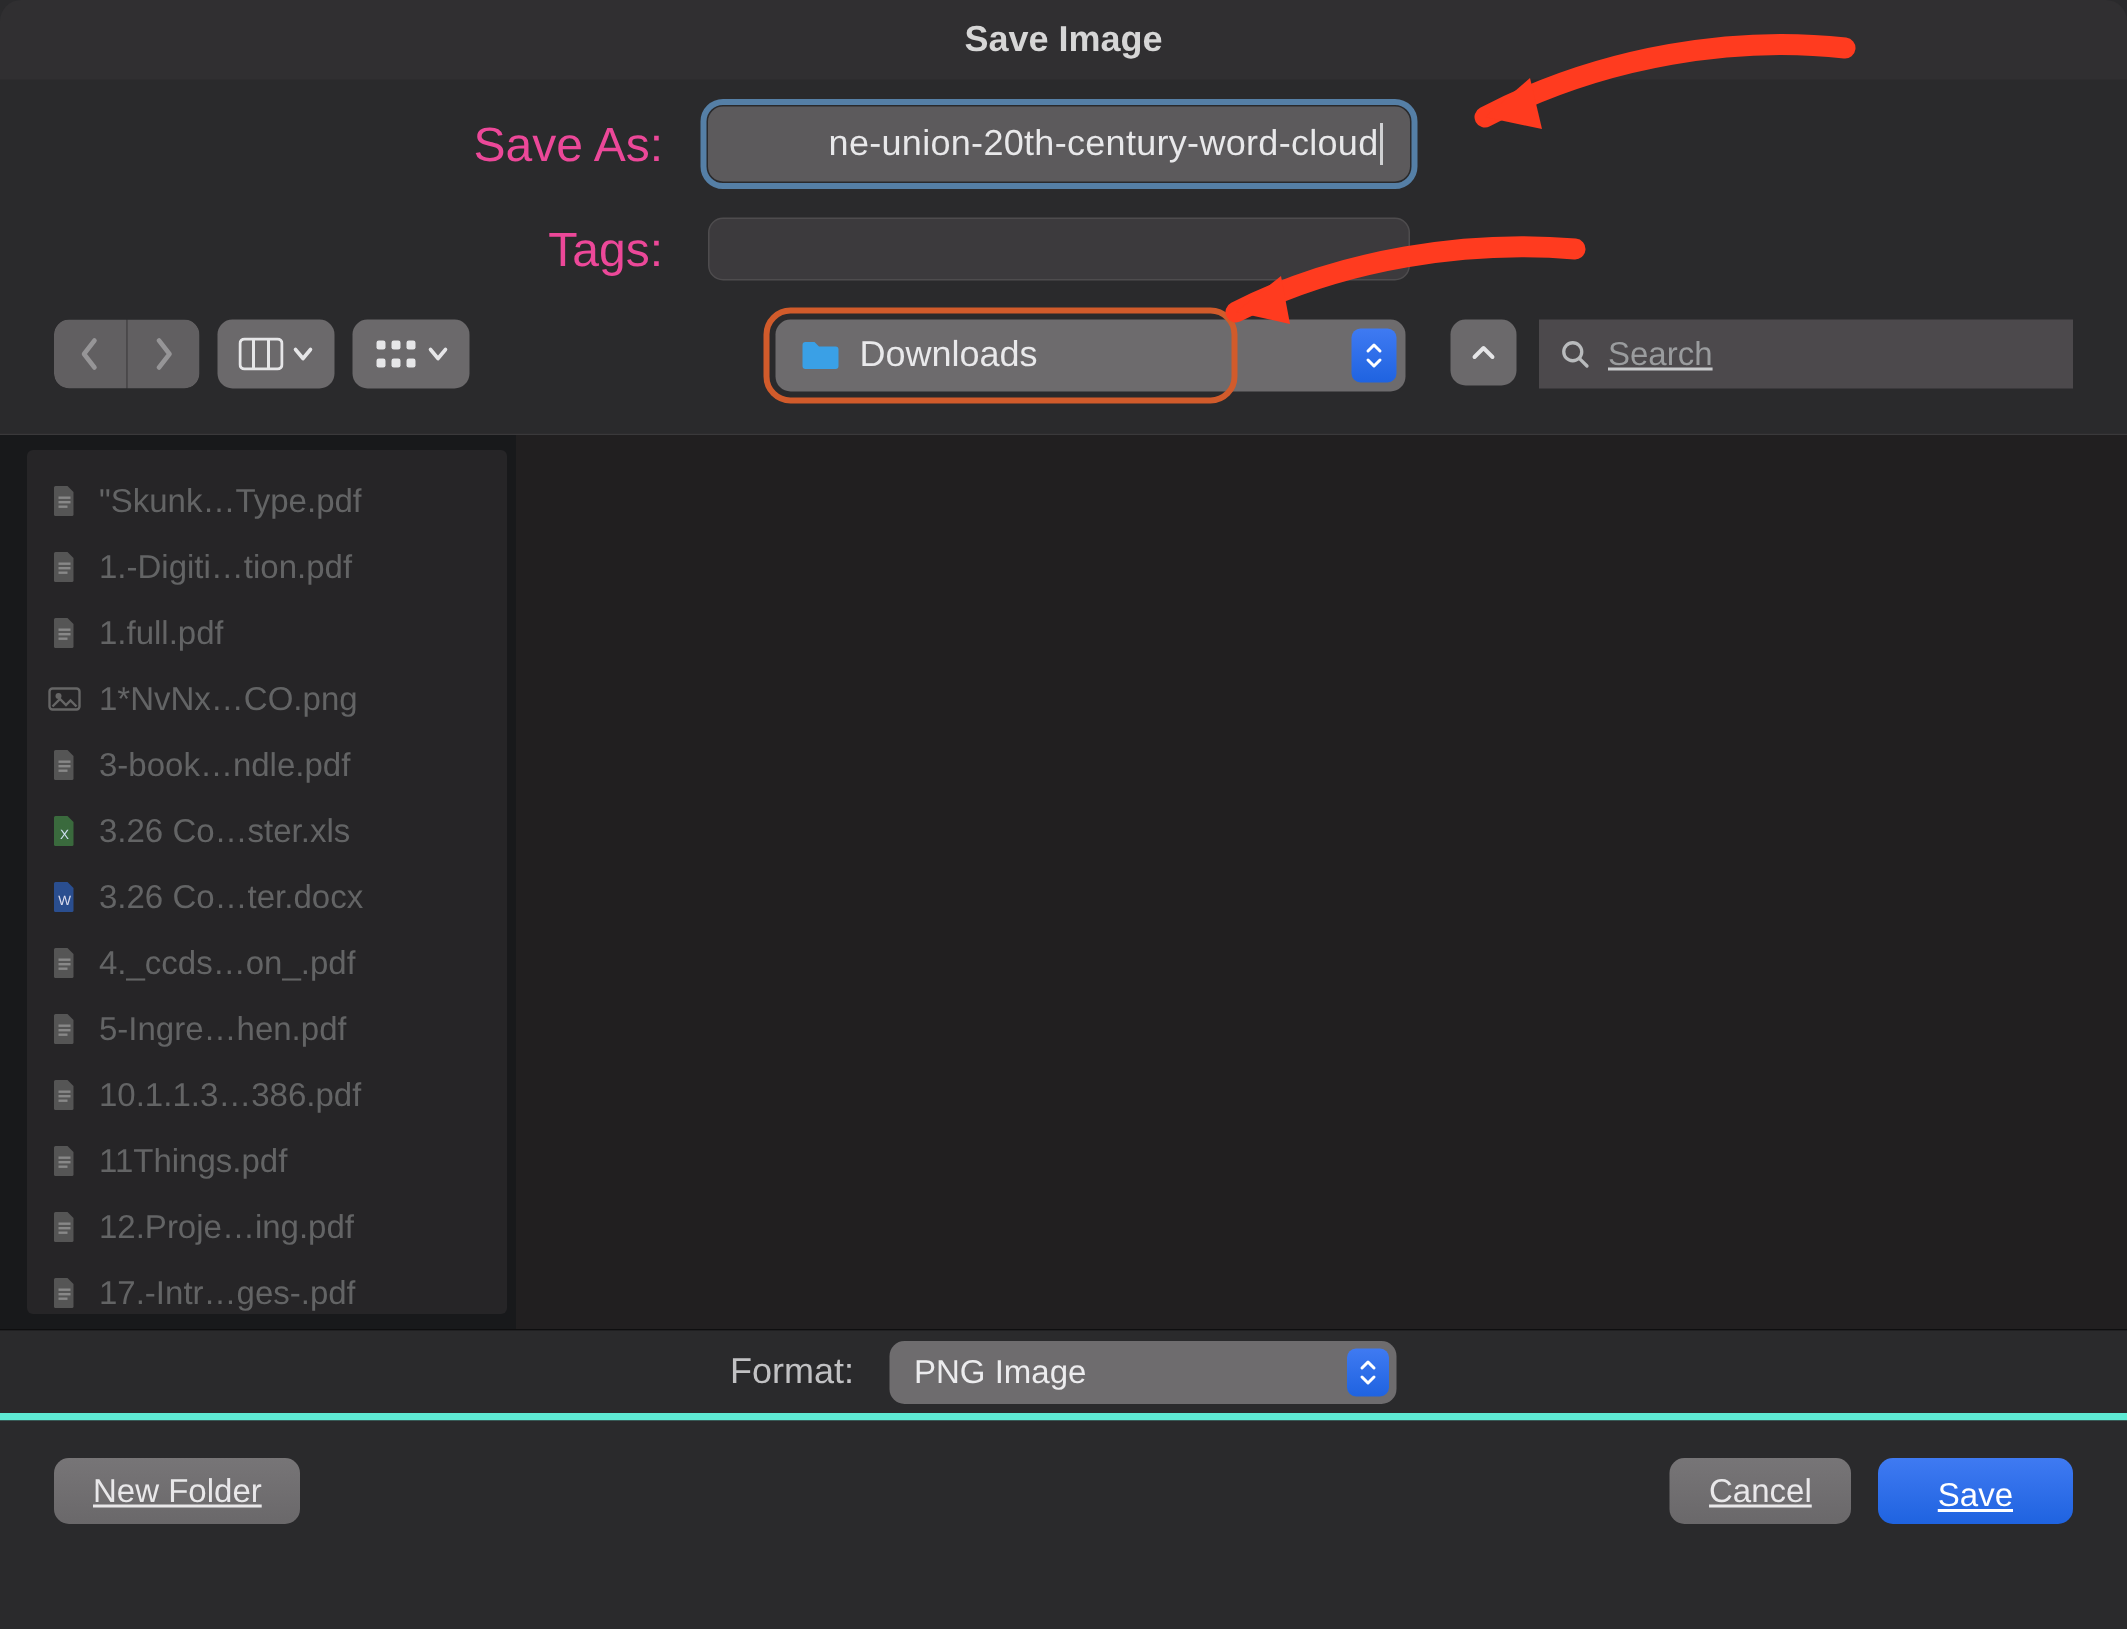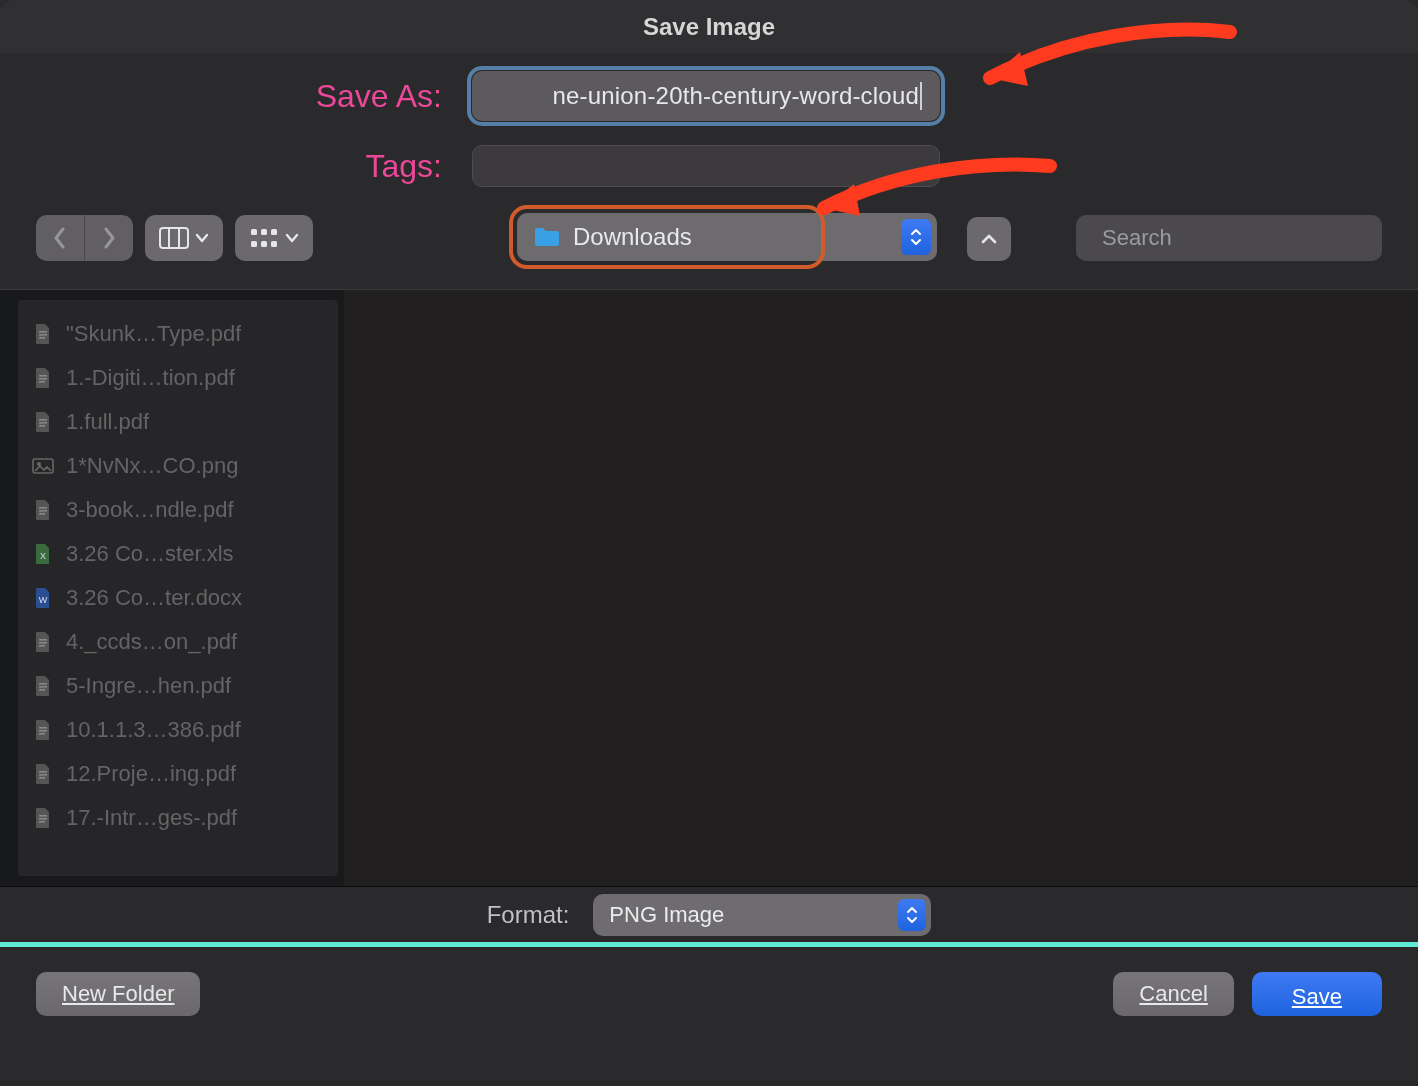--- a/index.html
+++ b/index.html
@@ -52,21 +52,21 @@
     outline:4px solid var(--filename-ring);outline-offset:1px;
     text-align:left;letter-spacing:.2px;
   }
   .textfield.saveas::placeholder{color:var(--field-text)}
   .caret-bar{display:inline-block;width:2px;height:28px;background:#cfd0d2;vertical-align:middle;margin-left:1px}
   .tags{
     width:468px;height:42px;border-radius:10px;background:#3c3a3d;border:1px solid #4e4c4e;
   }
 
   .toolbar{
-    display:flex;align-items:flex-end;gap:12px;padding:0 36px 28px;
+    display:flex;align-items:flex-start;gap:12px;padding:0 36px 28px;
   }
   .seg{display:flex;border-radius:10px;overflow:hidden}
   .segbtn{
     display:flex;align-items:center;justify-content:center;
     background:var(--button);height:46px;border:none;
   }
   .nav-back,.nav-fwd{width:48px}
   .nav-back{border-top-left-radius:10px;border-bottom-left-radius:10px;background:#615f61}
   .nav-fwd{border-top-right-radius:10px;border-bottom-right-radius:10px;background:#615f61}
   .nav-back svg,.nav-fwd svg{opacity:.45}
@@ -98,21 +98,21 @@
   }
 
   .collapse{
     width:44px;height:44px;border-radius:10px;background:var(--button);border:none;
     display:flex;align-items:center;justify-content:center;margin-left:18px;
   }
 
   .searchwrap{margin-left:auto}
   .search{
     display:flex;align-items:center;gap:10px;
-    width:306px;height:46px;border-radius:10px;background:#4c494c;padding:0 14px;
+    width:356px;height:46px;border-radius:0;background:#4c494c;padding:0 14px;text-decoration:underline;
   }
   .search input{
     flex:1;background:transparent;border:none;color:var(--text);font-size:22px;outline:none;
   }
   .search input::placeholder{color:#9a9c9e}
 
   .browser{
     display:flex;height:598px;background:var(--bg-darker);
     border-top:1px solid #3a393b;border-bottom:1px solid #0e0e0f;
   }
@@ -369,20 +369,31 @@
       </div>
       <div class="frow">
         <span class="fico">
           <svg width="18" height="22" viewBox="0 0 18 22">
             <path d="M3 1h8l4 4v15a1 1 0 0 1-1 1H3a1 1 0 0 1-1-1V2a1 1 0 0 1 1-1Z" fill="#555"></path>
             <rect x="5" y="8" width="8" height="1.6" fill="#888"></rect>
             <rect x="5" y="11" width="8" height="1.6" fill="#888"></rect>
             <rect x="5" y="14" width="6" height="1.6" fill="#888"></rect>
           </svg>
         </span>
+        <span class="fname">11Things.pdf</span>
+      </div>
+      <div class="frow">
+        <span class="fico">
+          <svg width="18" height="22" viewBox="0 0 18 22">
+            <path d="M3 1h8l4 4v15a1 1 0 0 1-1 1H3a1 1 0 0 1-1-1V2a1 1 0 0 1 1-1Z" fill="#555"></path>
+            <rect x="5" y="8" width="8" height="1.6" fill="#888"></rect>
+            <rect x="5" y="11" width="8" height="1.6" fill="#888"></rect>
+            <rect x="5" y="14" width="6" height="1.6" fill="#888"></rect>
+          </svg>
+        </span>
         <span class="fname">12.Proje…ing.pdf</span>
       </div>
       <div class="frow">
         <span class="fico">
           <svg width="18" height="22" viewBox="0 0 18 22">
             <path d="M3 1h8l4 4v15a1 1 0 0 1-1 1H3a1 1 0 0 1-1-1V2a1 1 0 0 1 1-1Z" fill="#555"></path>
             <rect x="5" y="8" width="8" height="1.6" fill="#888"></rect>
             <rect x="5" y="11" width="8" height="1.6" fill="#888"></rect>
             <rect x="5" y="14" width="6" height="1.6" fill="#888"></rect>
           </svg>

